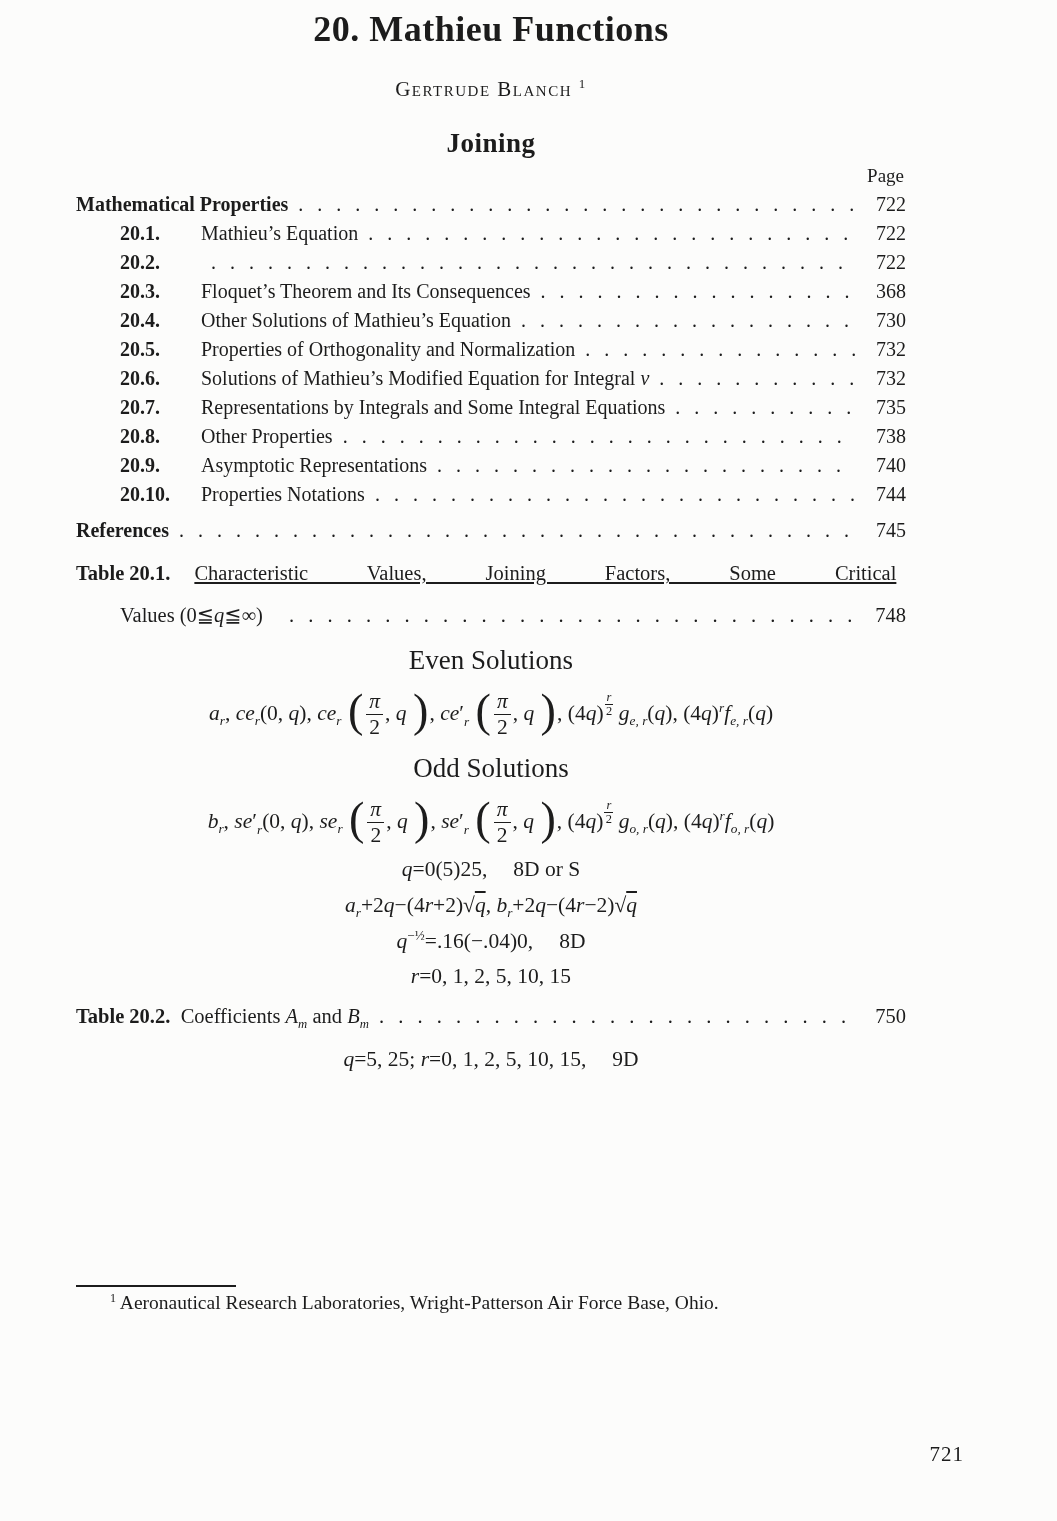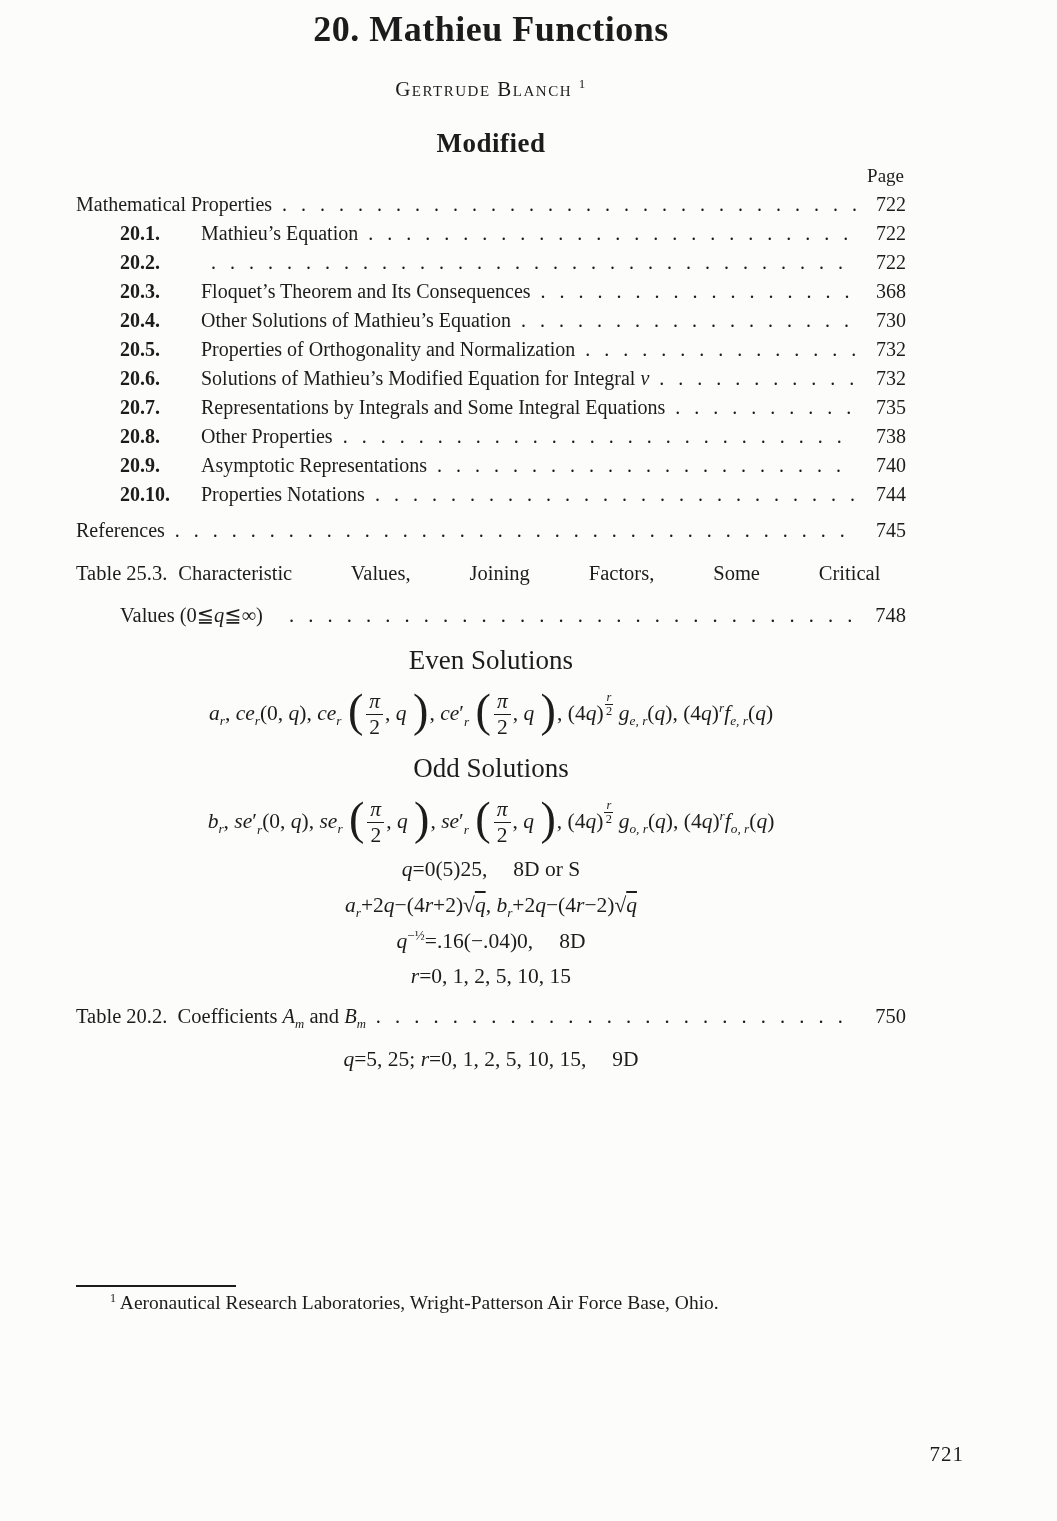--- a/index.html
+++ b/index.html
@@ -7,21 +7,21 @@
     position:relative;
     width:1057px;height:1521px;
     background:#fcfcfb;
     color:#1c1c1c;
     font-family:"Liberation Serif","DejaVu Serif",serif;
     overflow:hidden;
     margin:0 auto;
   }
   .col{position:absolute;left:76px;top:0;width:830px;}
   i{font-style:italic;}
-  .b{font-weight:normal;}
+  .b{font-weight:bold;}
   sup{font-size:62%;line-height:0;}
   sub{font-size:62%;line-height:0;}
 
   .title{
     text-align:center;font-weight:bold;font-size:36px;
     margin:8px 0 0 0;letter-spacing:0.5px;
   }
   .author{
     text-align:center;margin-top:27px;font-size:21px;
     font-variant:small-caps;letter-spacing:1.5px;
@@ -46,22 +46,22 @@
   .leader::before{
     content:". . . . . . . . . . . . . . . . . . . . . . . . . . . . . . . . . . . . . . . . . . . . . . . .";
     word-spacing:9px;
   }
   .toc-page{flex:0 0 auto;width:46px;text-align:right;}
   .gap-top{margin-top:7px;}
 
   .tbl{font-size:20.5px;margin-top:13px;}
   .tbl-row1{line-height:30px;white-space:nowrap;}
   .tbl-just{
-    display:inline-block;width:702px;margin-left:11px;
-    text-align:justify;text-align-last:justify;vertical-align:baseline;
+    display:inline-block;width:702px;margin-left:24px;
+    text-align:justify;text-align-last:justify;vertical-align:baseline;text-decoration:underline;
   }
   .tbl-row2{margin-top:13px;}
   .tbl-row2 .toc-label{margin-left:44px;}
   .tbl-row2 .leader{margin-left:26px;}
 
   .center{text-align:center;}
   .sec-head{font-size:27px;margin-top:15px;}
   .formula{font-size:21.5px;margin-top:12px;line-height:1.1;}
   .formula-tall{margin-top:14px;}
   .bp{font-size:215%;font-weight:300;vertical-align:-0.12em;line-height:0;padding:0 1px;}
@@ -91,21 +91,21 @@
 </head>
 <body>
 
 <div class="page">
   <div class="col">
 
     <div class="title">20. Mathieu Functions</div>
 
     <div class="author"><span>Gertrude Blanch</span>&nbsp;<sup>1</sup></div>
 
-    <div class="contents-h">Modified</div>
+    <div class="contents-h">Joining</div>
 
     <div class="page-label">Page</div>
 
     <div class="toc">
 
       <div class="toc-row">
         <span class="toc-label b">Mathematical Properties</span>
         <span class="leader"></span>
         <span class="toc-page">722</span>
       </div>
@@ -182,21 +182,21 @@
       <div class="toc-row gap-top">
         <span class="toc-label b">References</span>
         <span class="leader"></span>
         <span class="toc-page">745</span>
       </div>
 
     </div>
 
     <div class="tbl">
       <div class="tbl-row1">
-        <span class="b">Table 25.3.</span><span class="tbl-just">Characteristic Values, Joining Factors, Some Critical</span>
+        <span class="b">Table 20.1.</span><span class="tbl-just">Characteristic Values, Joining Factors, Some Critical</span>
       </div>
       <div class="toc-row tbl-row2">
         <span class="toc-label">Values (0≦<i>q</i>≦∞)</span>
         <span class="leader"></span>
         <span class="toc-page">748</span>
       </div>
     </div>
 
     <div class="center sec-head">Even Solutions</div>
     <div class="center formula formula-tall"><i>a<sub>r</sub></i>, <i>ce<sub>r</sub></i>(0, <i>q</i>), <i>ce<sub>r</sub></i> <span class="bp">(</span><span class="frac"><span class="fn"><i>π</i></span><span class="fd">2</span></span>, <i>q</i> <span class="bp">)</span>, <i>ce</i>′<sub><i>r</i></sub> <span class="bp">(</span><span class="frac"><span class="fn"><i>π</i></span><span class="fd">2</span></span>, <i>q</i> <span class="bp">)</span>, (4<i>q</i>)<span class="sfrac"><span class="fn"><i>r</i></span><span class="fd">2</span></span> <i>g<sub>e, r</sub></i>(<i>q</i>), (4<i>q</i>)<sup><i>r</i></sup><i>f<sub>e, r</sub></i>(<i>q</i>)</div>

